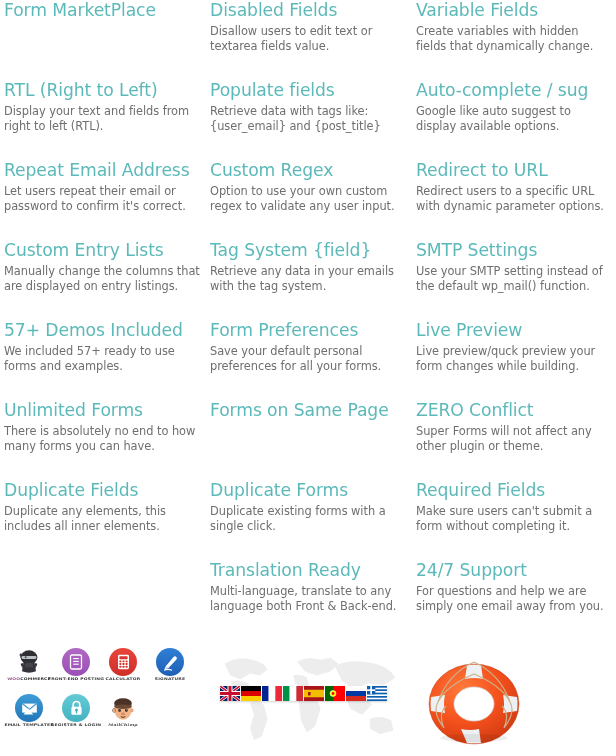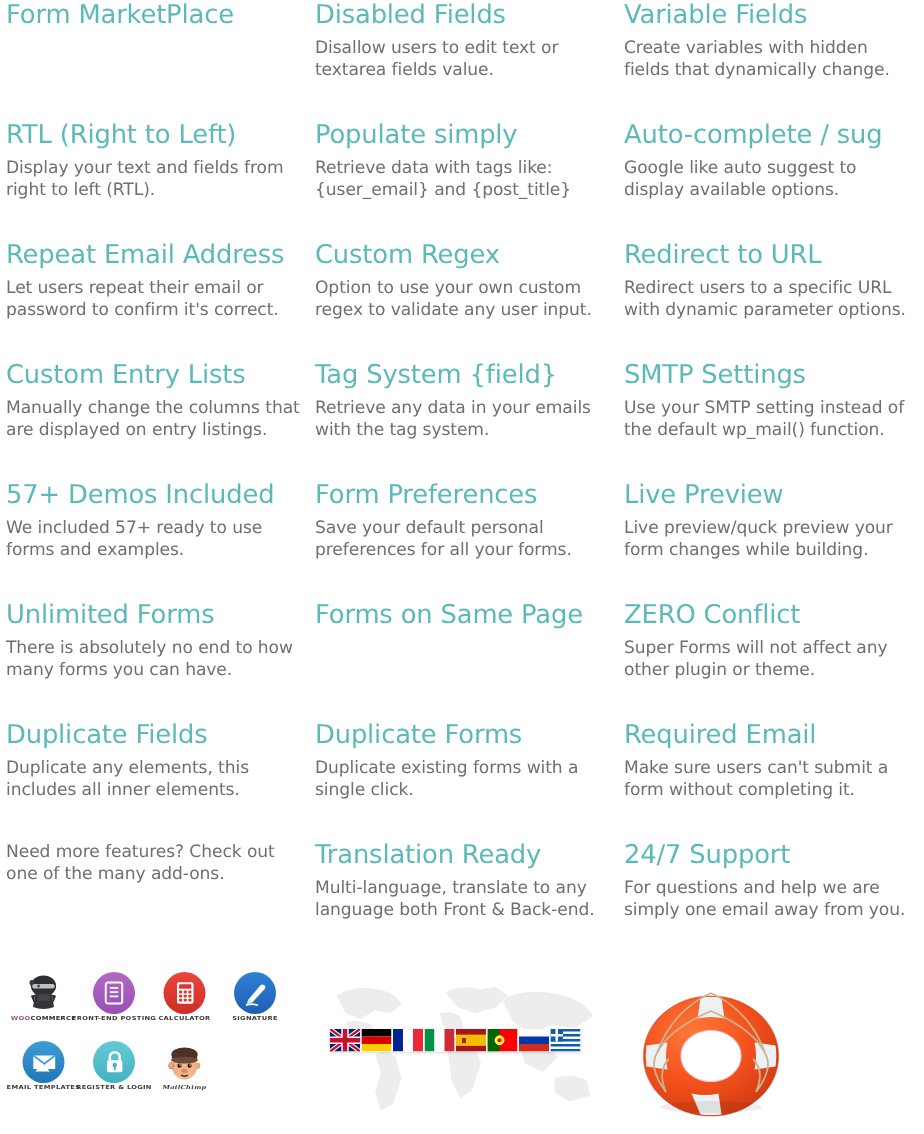--- a/index.html
+++ b/index.html
@@ -113,21 +113,21 @@
   <div class="cell">
       <div class="feat-title">Variable Fields</div>
       <div class="feat-desc">Create variables with hidden fields that dynamically change.</div>
     </div>
 
   <div class="cell">
       <div class="feat-title">RTL (Right to Left)</div>
       <div class="feat-desc">Display your text and fields from right to left (RTL).</div>
     </div>
   <div class="cell">
-      <div class="feat-title">Populate simply</div>
+      <div class="feat-title">Populate fields</div>
       <div class="feat-desc">Retrieve data with tags like: {user_email} and {post_title}</div>
     </div>
   <div class="cell">
       <div class="feat-title">Auto-complete / sug</div>
       <div class="feat-desc">Google like auto suggest to display available options.</div>
     </div>
 
   <div class="cell">
       <div class="feat-title">Repeat Email Address</div>
       <div class="feat-desc">Let users repeat their email or password to confirm it's correct.</div>
@@ -181,26 +181,25 @@
 
   <div class="cell">
       <div class="feat-title">Duplicate Fields</div>
       <div class="feat-desc">Duplicate any elements, this includes all inner elements.</div>
     </div>
   <div class="cell">
       <div class="feat-title">Duplicate Forms</div>
       <div class="feat-desc">Duplicate existing forms with a single click.</div>
     </div>
   <div class="cell">
-      <div class="feat-title">Required Email</div>
+      <div class="feat-title">Required Fields</div>
       <div class="feat-desc">Make sure users can't submit a form without completing it.</div>
     </div>
 
   <div class="cell">
-      <div class="feat-desc">Need more features? Check out one of the many add-ons.</div>
     </div>
   <div class="cell">
       <div class="feat-title">Translation Ready</div>
       <div class="feat-desc">Multi-language, translate to any language both Front &amp; Back-end.</div>
     </div>
   <div class="cell">
       <div class="feat-title">24/7 Support</div>
       <div class="feat-desc">For questions and help we are simply one email away from you.</div>
     </div>
 </div>

